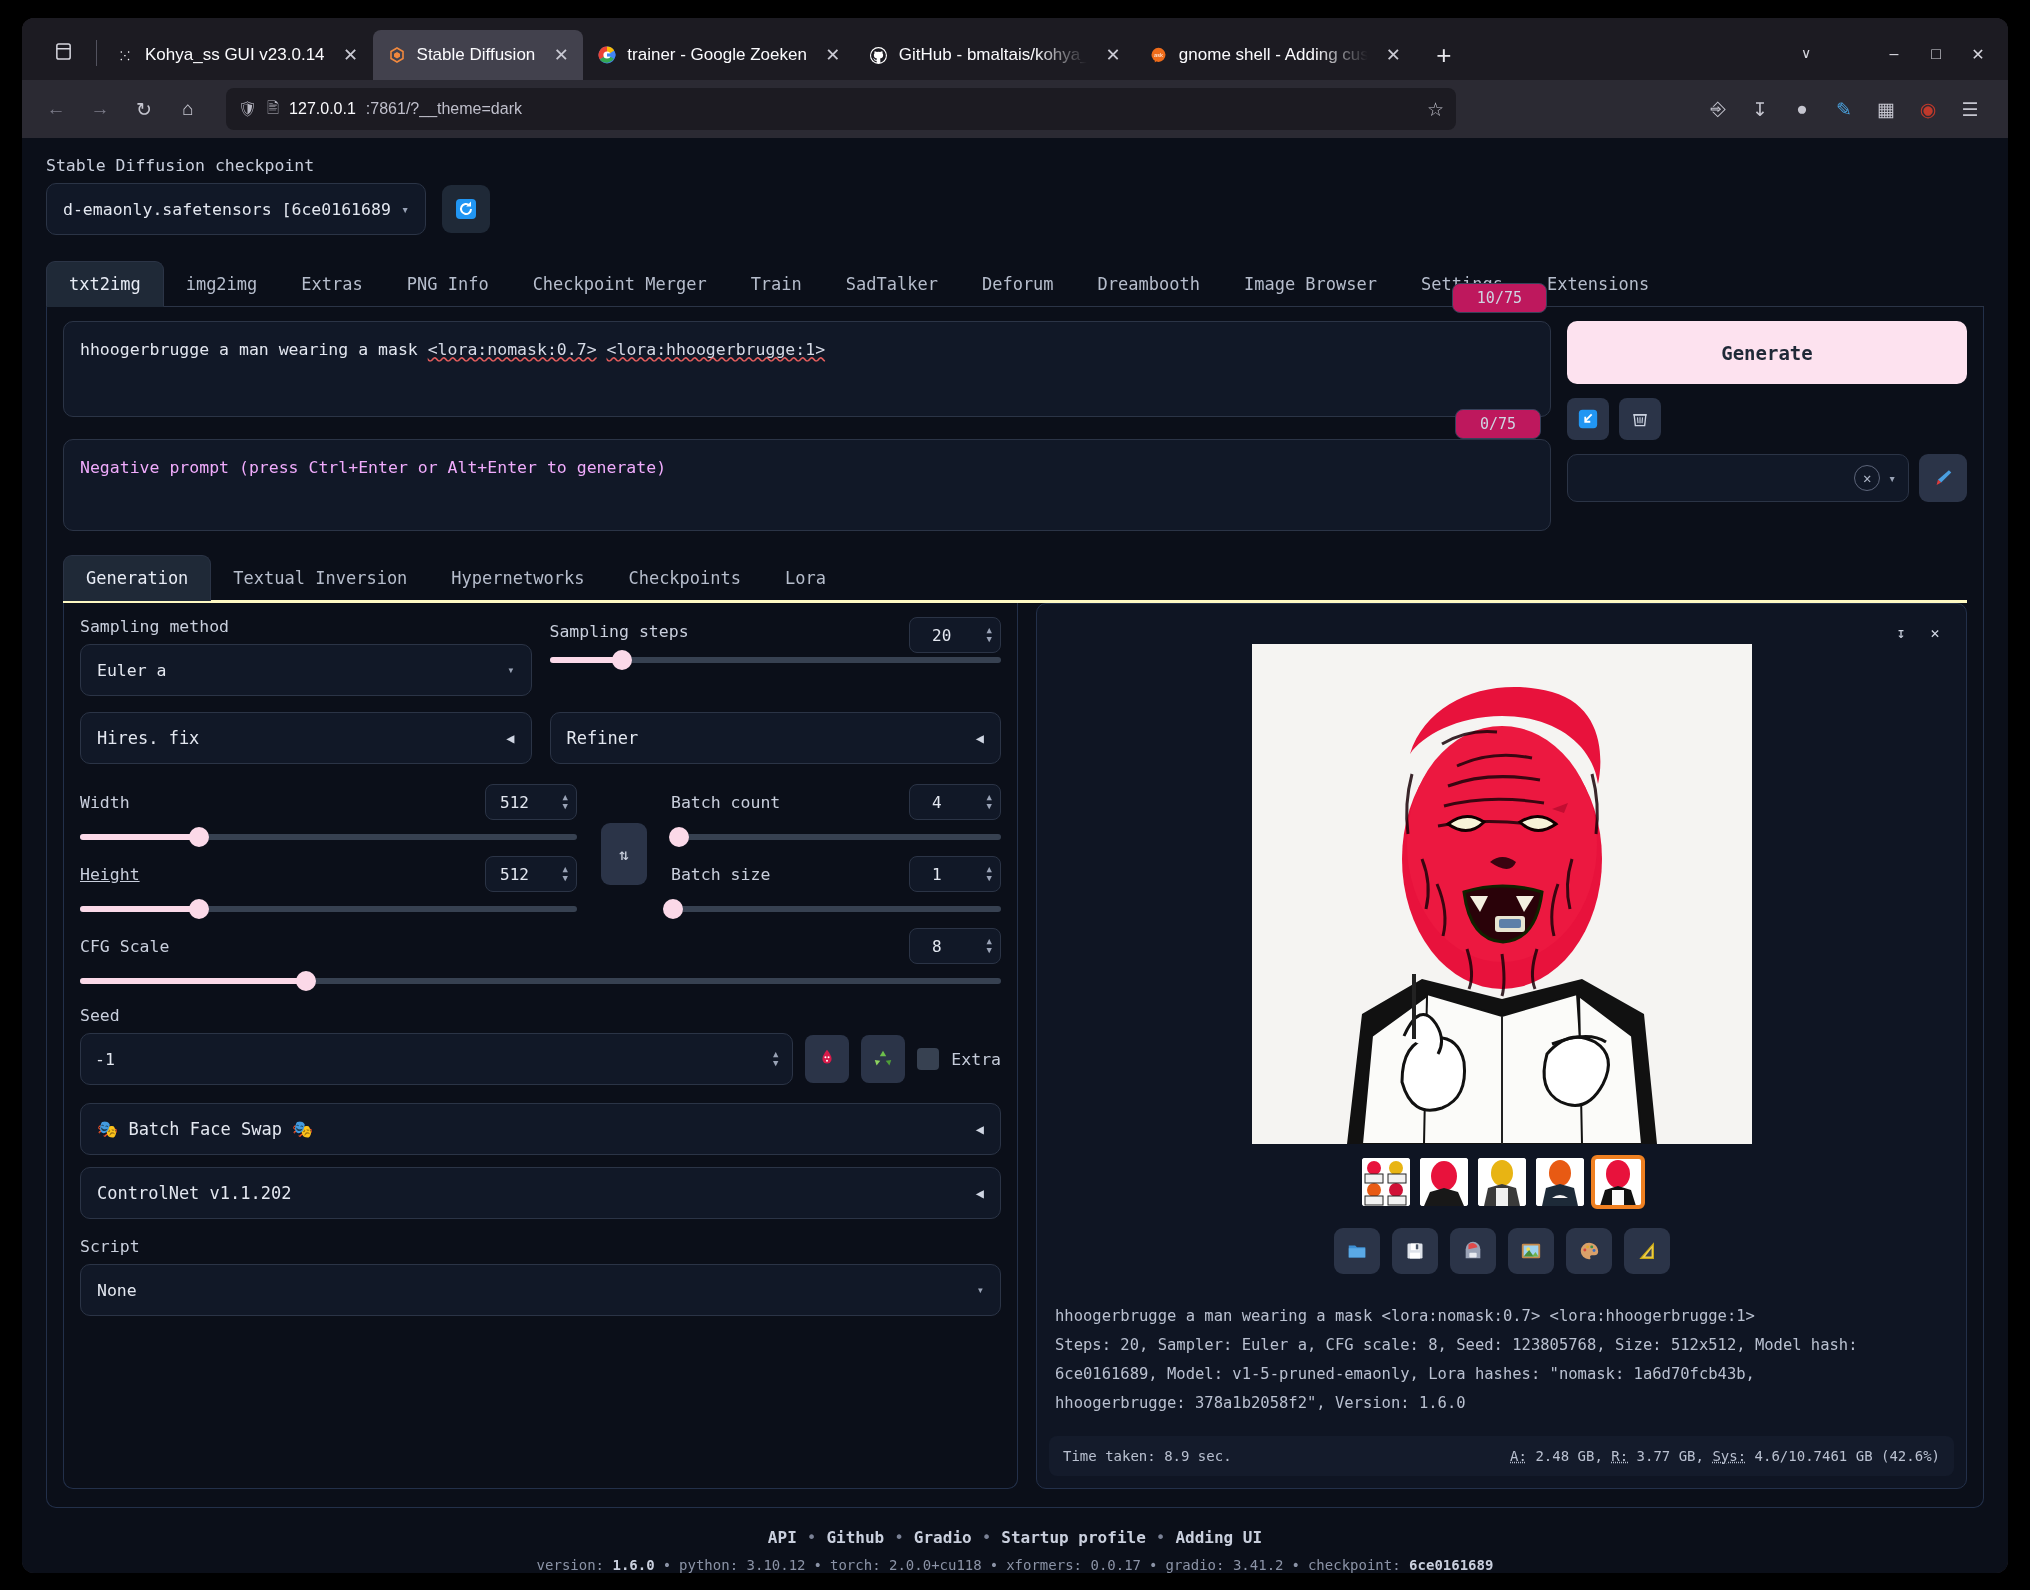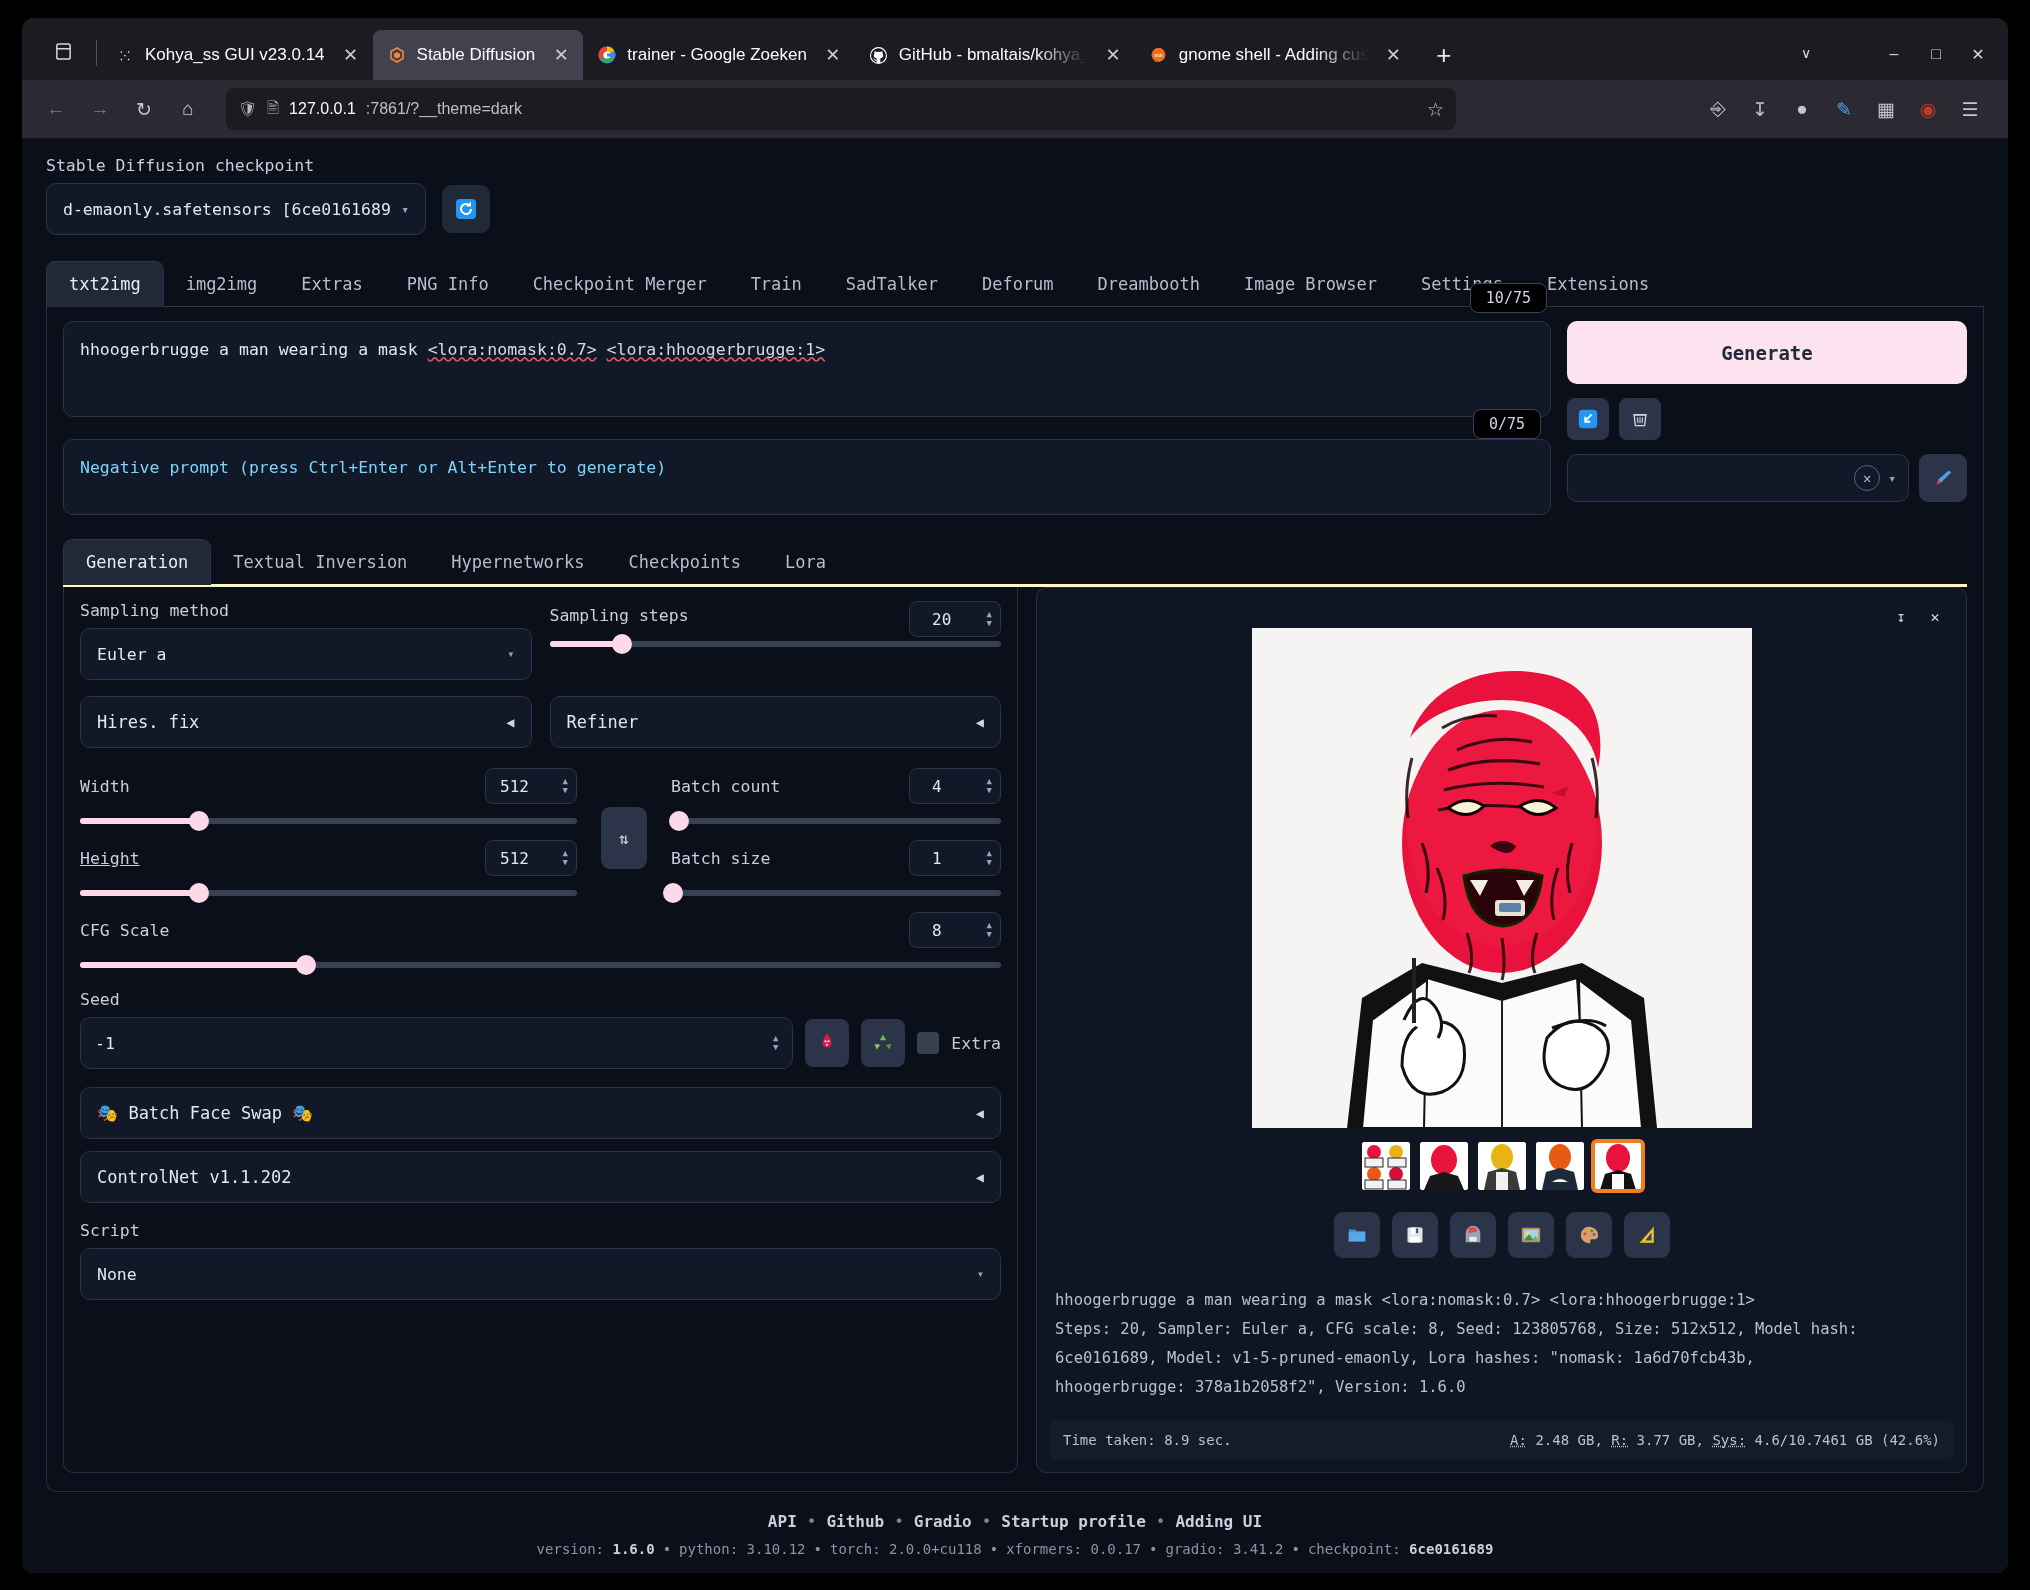--- a/index.html
+++ b/index.html
@@ -130,24 +130,24 @@
 
   
   #promptrow { display: flex; gap: 16px; }
   #promptcol { flex: 1; position: relative; }
   .ta {
     width: 100%; background: #111827; border: 1px solid #2b3446; border-radius: 10px;
     font-family: "DejaVu Sans Mono", monospace; font-size: 16.5px; color: #e3e7f0;
     padding: 18px 16px; position: relative;
   }
   #prompt-ta { height: 96px; }
-  #neg-ta { height: 76px; margin-top: 22px; color: #7dd3fc;}
+  #neg-ta { height: 92px; margin-top: 22px; color: #f0abfc;}
   .counter {
-    position: absolute; background: #000000; border: 1px solid #37415a;
-    border-radius: 8px; font-size: 15px; color: #cfd5e2; padding: 5px 15px;
+    position: absolute; background: #be185d; border: 1px solid #37415a;
+    border-radius: 8px; font-size: 15px; color: #cfd5e2; padding: 5px 24px;
   }
   #c1 { right: 4px; top: -38px; }
   #c2 { right: 10px; top: 88px; }
   .lora-tok { color: #d6dbe7; text-decoration: underline wavy #e05c5c; text-decoration-skip-ink:none;}
 
   #genpanel { width: 400px; }
   #generate {
     width: 100%; height: 63px; background: #fde2ef; border-radius: 10px;
     display: flex; align-items: center; justify-content: center;
     color: #1f2937; font-size: 19px; font-weight: bold;

